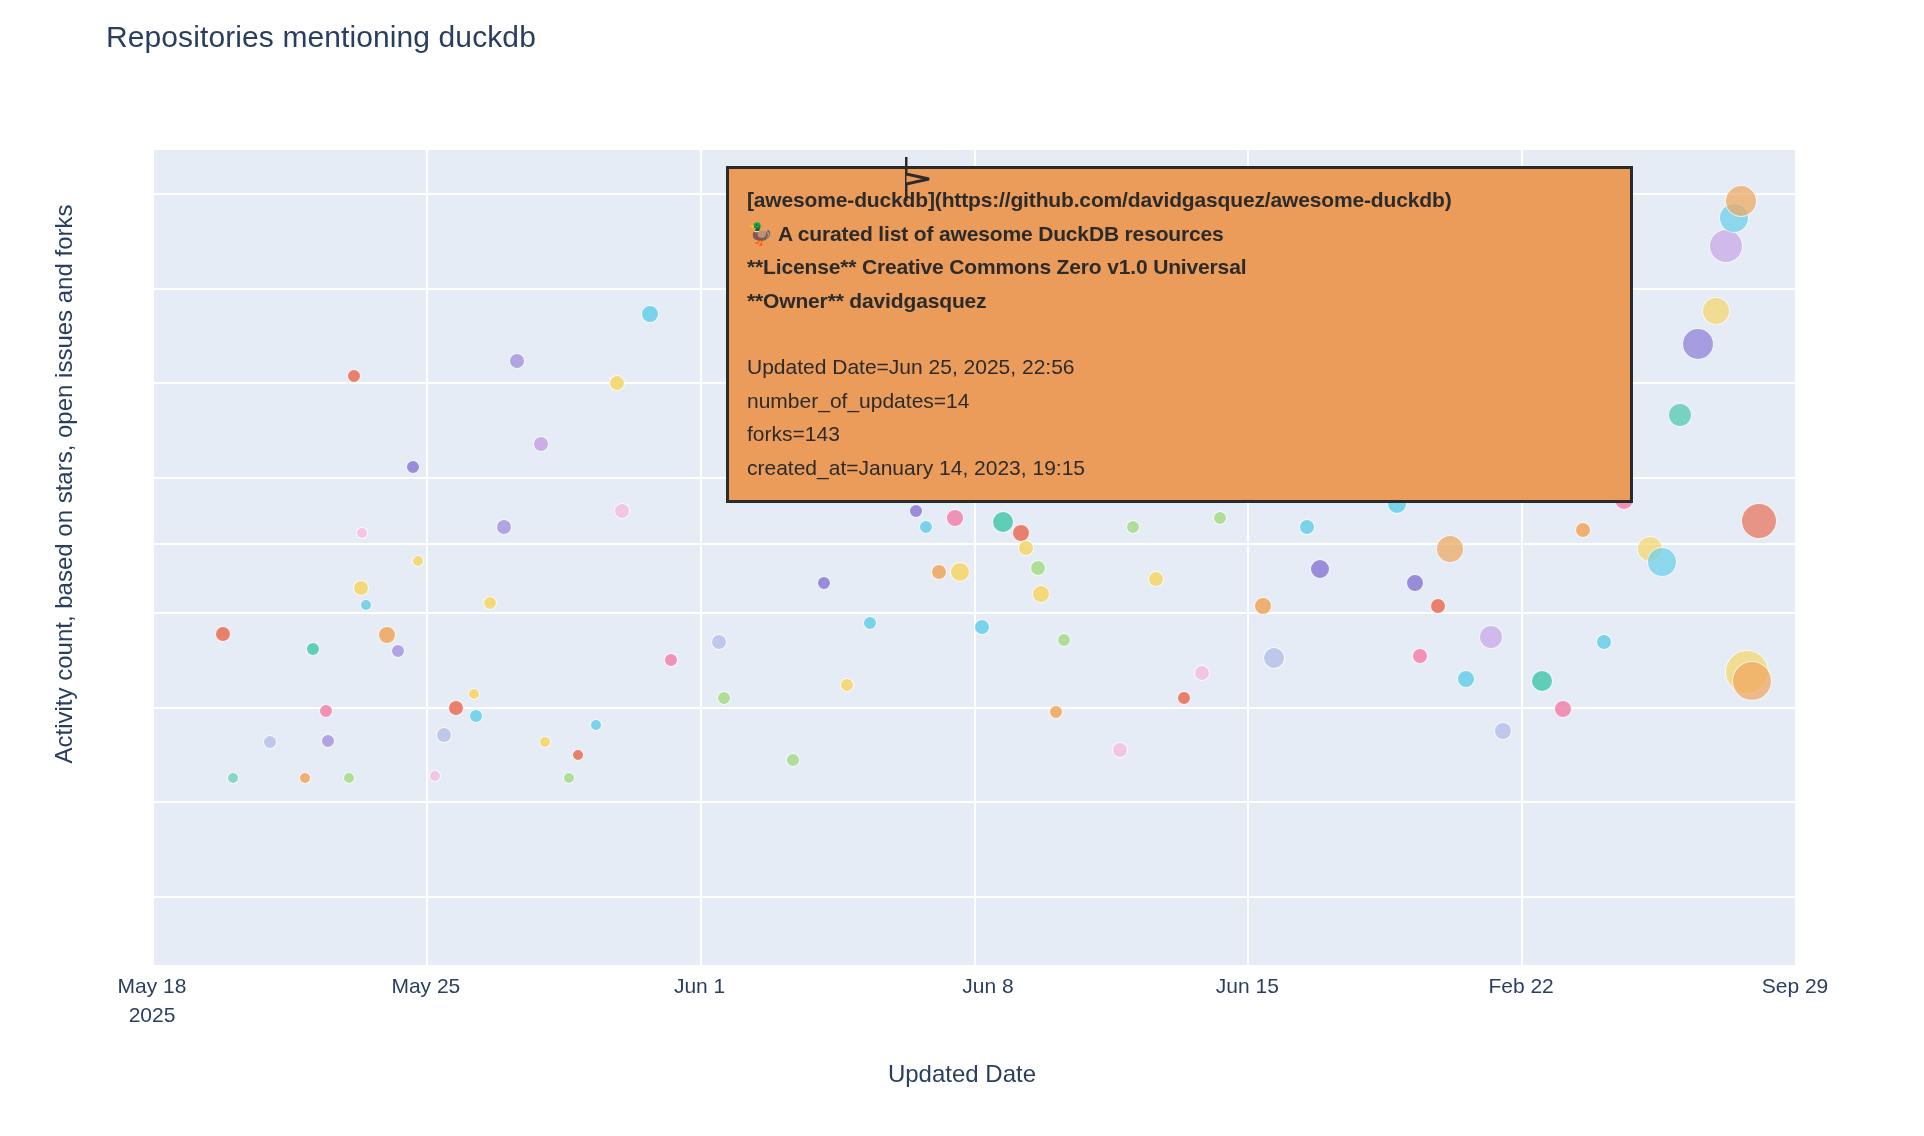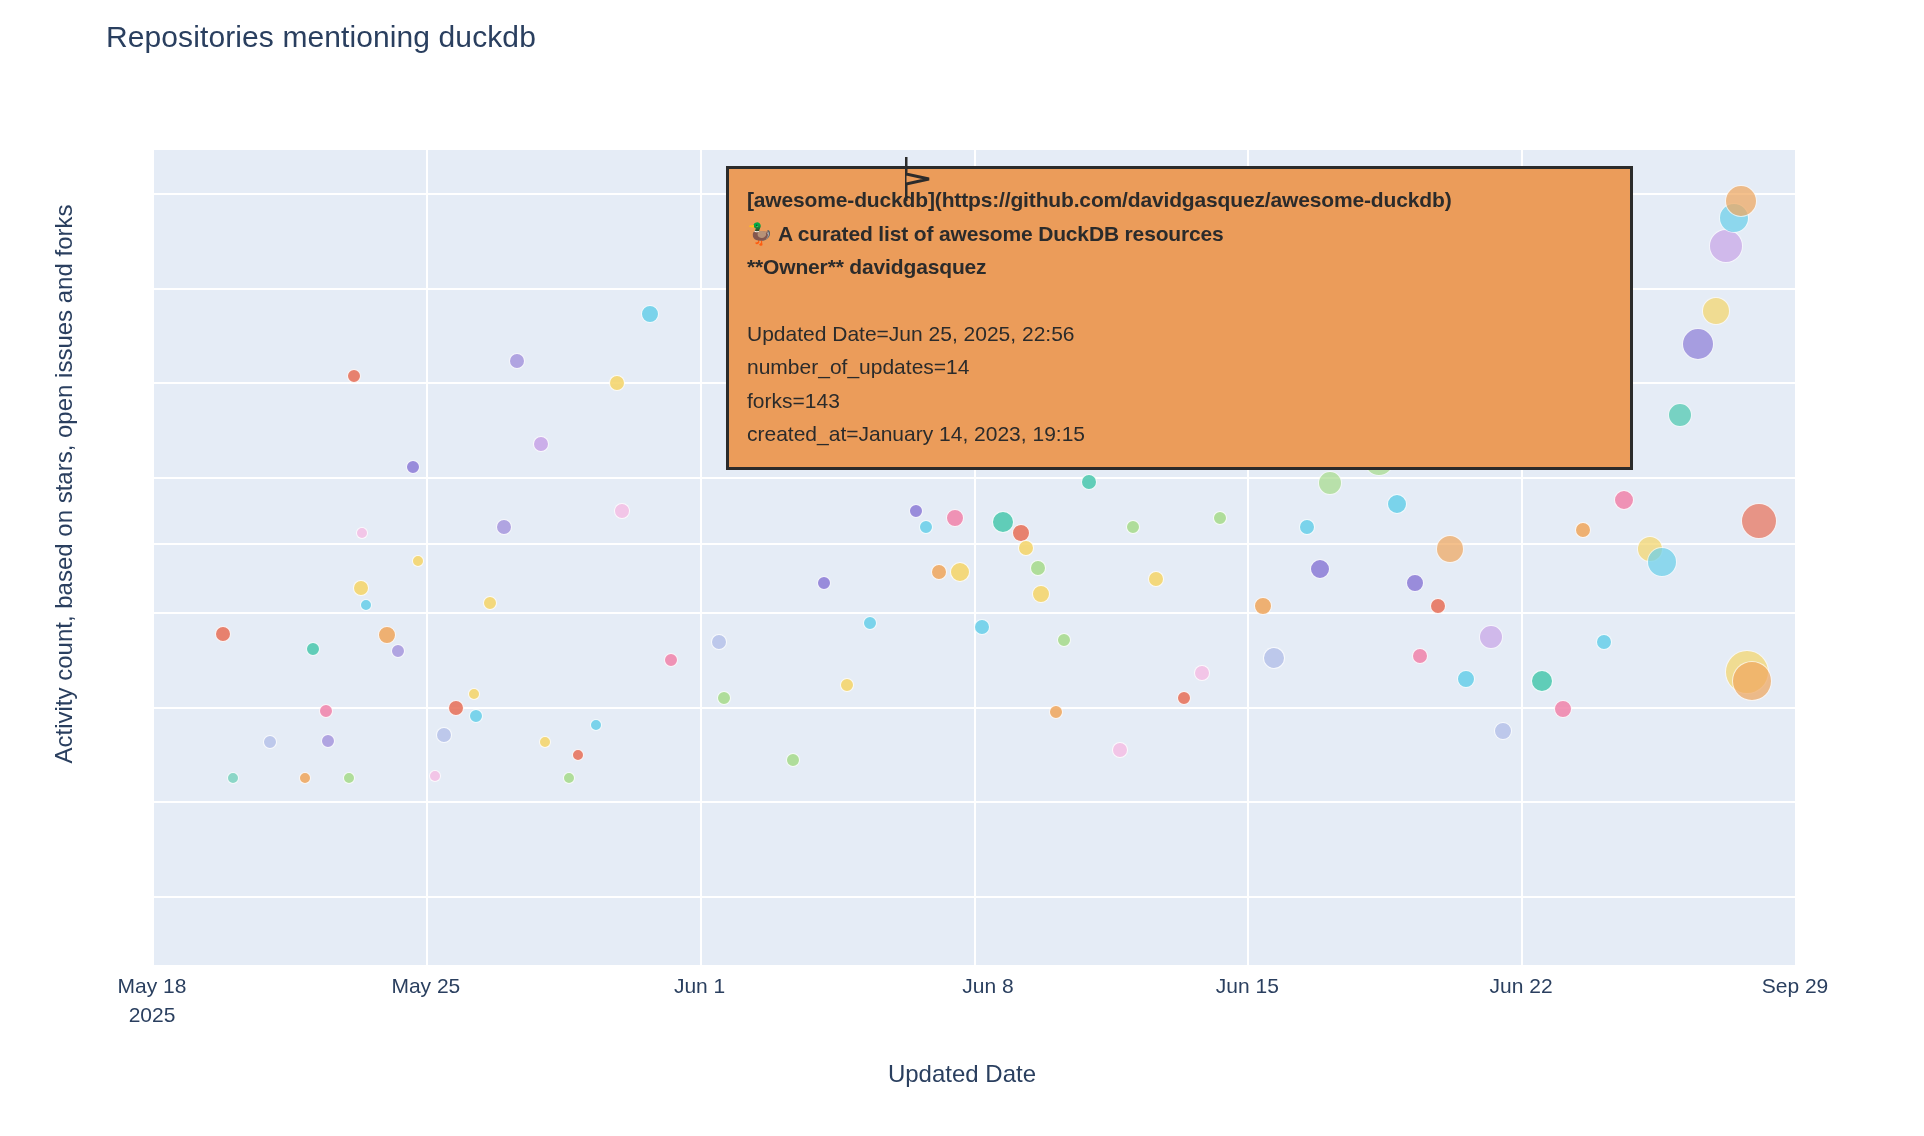--- a/index.html
+++ b/index.html
@@ -241,31 +241,32 @@
         <div class="bubble" style="left: 1606.85px; top: 370.825px; width: 36px; height: 36px; background: rgb(232, 115, 92); opacity: 0.72;"></div>
       </div>
   </div>
 
   <div id="xticks">
       <div class="xtick" style="left: 152px;"><span>May 18</span><span class="sub">2025</span></div>
       <div class="xtick" style="left: 425.888px;"><span>May 25</span></div>
       <div class="xtick" style="left: 699.612px;"><span>Jun 1</span></div>
       <div class="xtick" style="left: 988px;"><span>Jun 8</span></div>
       <div class="xtick" style="left: 1247.39px;"><span>Jun 15</span></div>
-      <div class="xtick" style="left: 1521.11px;"><span>Jun 22</span></div>
+      <div class="xtick" style="left: 1521.11px;"><span>Feb 22</span></div>
       <div class="xtick" style="left: 1795px;"><span>Sep 29</span></div>
     </div>
 
   <div id="x-axis-title">Updated Date</div>
   <div id="y-axis-title">Activity count, based on stars, open issues and forks</div>
 
   <div id="tooltip">
     <div id="tooltip-bold">
         <div class="bold-line">[awesome-duckdb](https://github.com/davidgasquez/awesome-duckdb)</div>
         <div class="bold-line">🦆 A curated list of awesome DuckDB resources</div>
+        <div class="bold-line">**License** Creative Commons Zero v1.0 Universal</div>
         <div class="bold-line">**Owner** davidgasquez</div>
       </div>
     <div class="spacer"></div>
     <div id="tooltip-plain">
         <div class="kv-line">Updated Date=Jun 25, 2025, 22:56</div>
         <div class="kv-line">number_of_updates=14</div>
         <div class="kv-line">forks=143</div>
         <div class="kv-line">created_at=January 14, 2023, 19:15</div>
       </div>
   </div>

